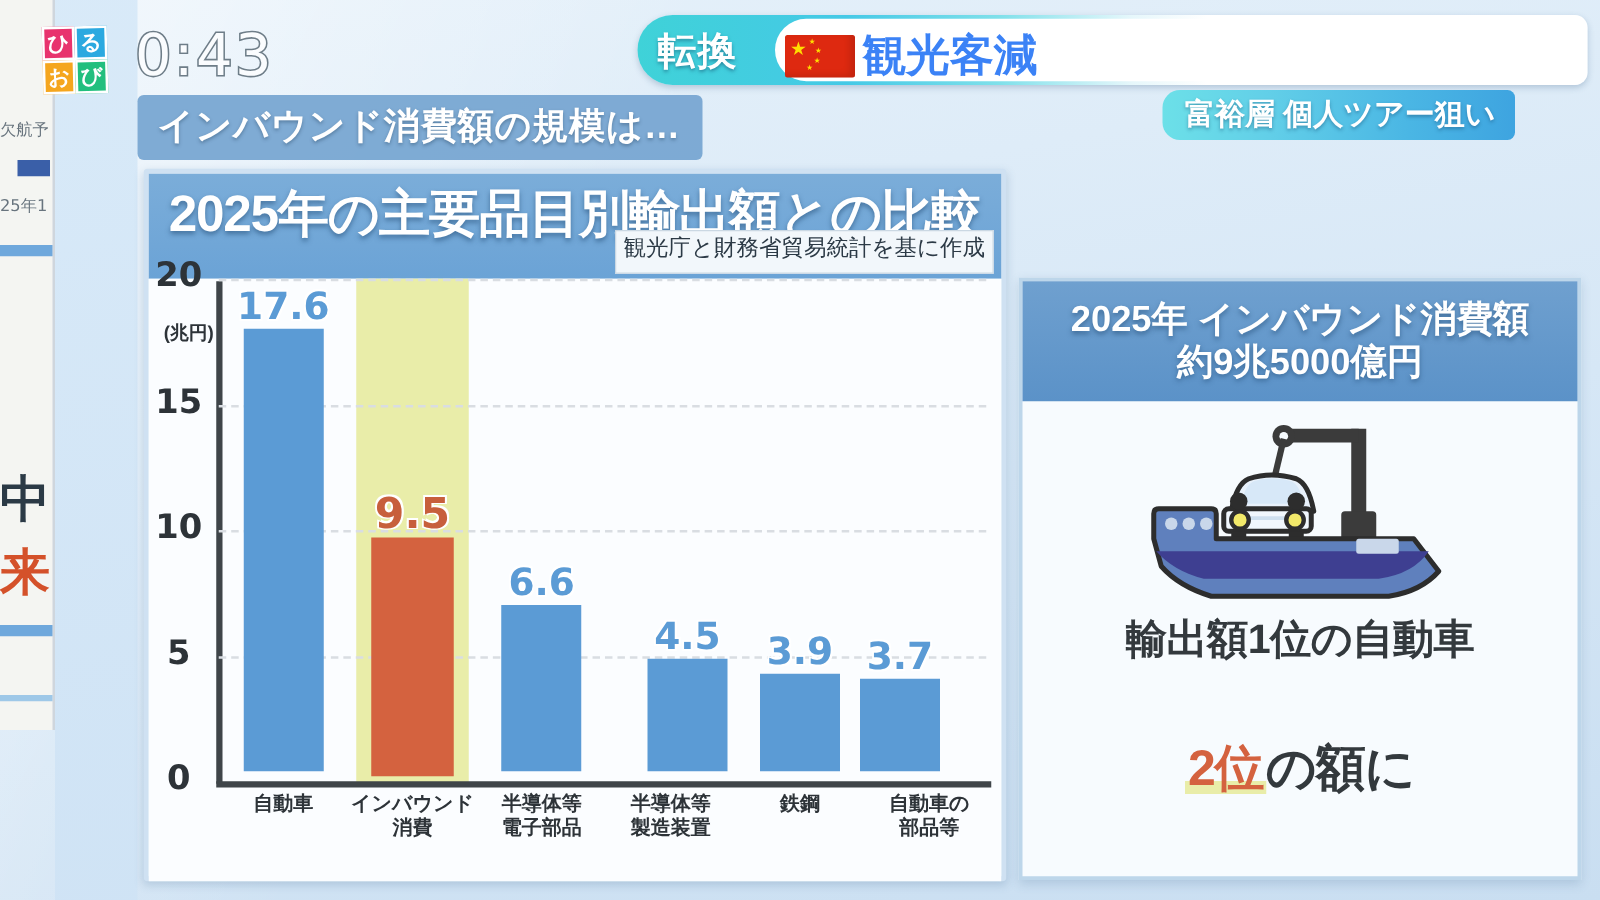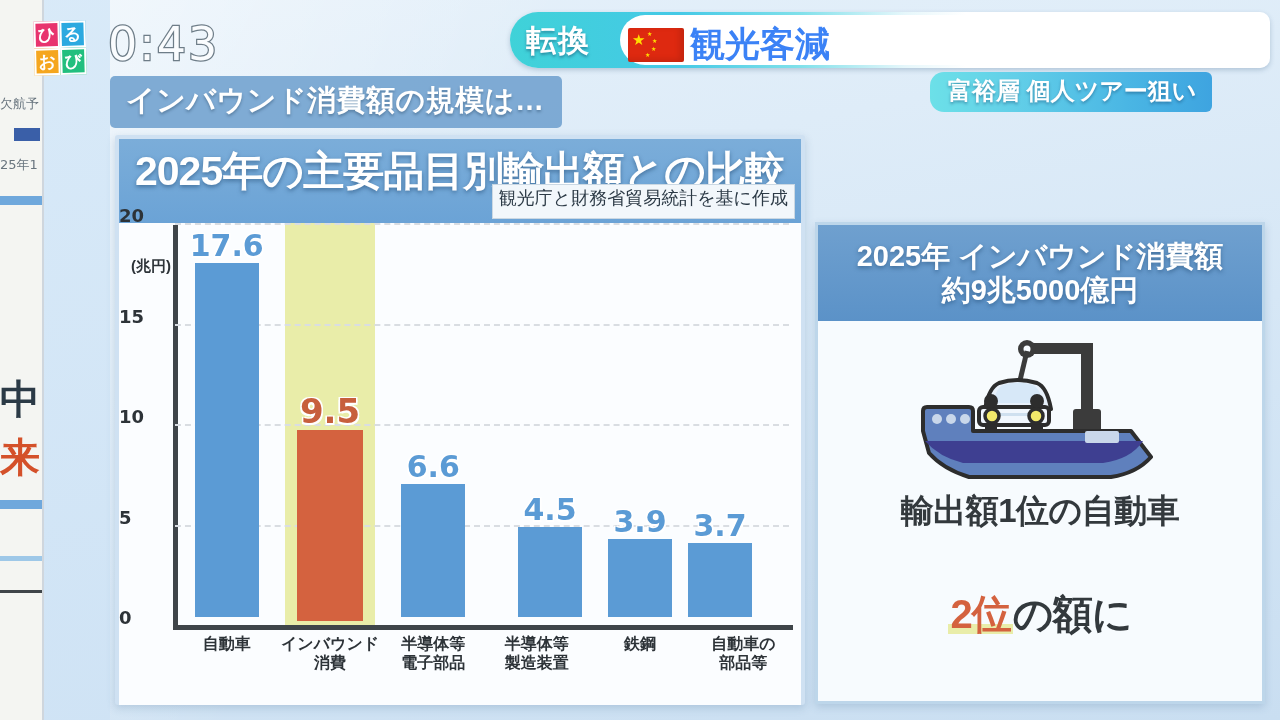--- a/index.html
+++ b/index.html
@@ -11,21 +11,21 @@
   }
 
   
   #bg-plate {
     position: absolute; inset: 0;
     background:
       linear-gradient(115deg, rgba(255,255,255,.55) 0%, rgba(255,255,255,0) 35%),
       linear-gradient(170deg, #e6f1fa 0%, #d6e7f6 55%, #c9def1 100%);
   }
   #bg-left-panel {
-    position: absolute; left: 0; top: 0; width: 44px; height: 720px;
+    position: absolute; left: 0; top: 0; width: 44px; height: 584px;
     background: #f4f5f2;
     border-right: 2px solid #cfd6dd;
     overflow: hidden;
   }
   .bg-strip { position: absolute; left: 0; width: 44px; }
   .bg-txt {
     font-size: 13px; color: #3a4a58; white-space: nowrap;
     font-family: "DejaVu Sans", sans-serif; opacity: .75;
   }
   #bg-left-panel2 {
@@ -165,22 +165,22 @@
   }
   #y-axis {
     position:absolute; left:54px; top:2px; width:5px; height:402px;
     background:#3f4549;
   }
   #x-axis {
     position:absolute; left:54px; top:402px; width:620px; height:5px;
     background:#3f4549;
   }
   .ytick {
-    position:absolute; right:17px; width:48px; text-align:left;
-    font-size:18px; font-weight:700; color:#2d3338;
+    position:absolute; right:17px; width:48px; text-align:center;
+    font-size:27px; font-weight:700; color:#2d3338;
     font-family:"DejaVu Sans", sans-serif;
   }
   #yunit {
     position:absolute; left:2px; top:34px; width:50px; text-align:right;
     font-size:15px; font-weight:700; color:#2d3338;
   }
 
   .bar-slot {
     position:absolute; bottom:78px; width:90px;
     display:flex; flex-direction:column; align-items:center;

